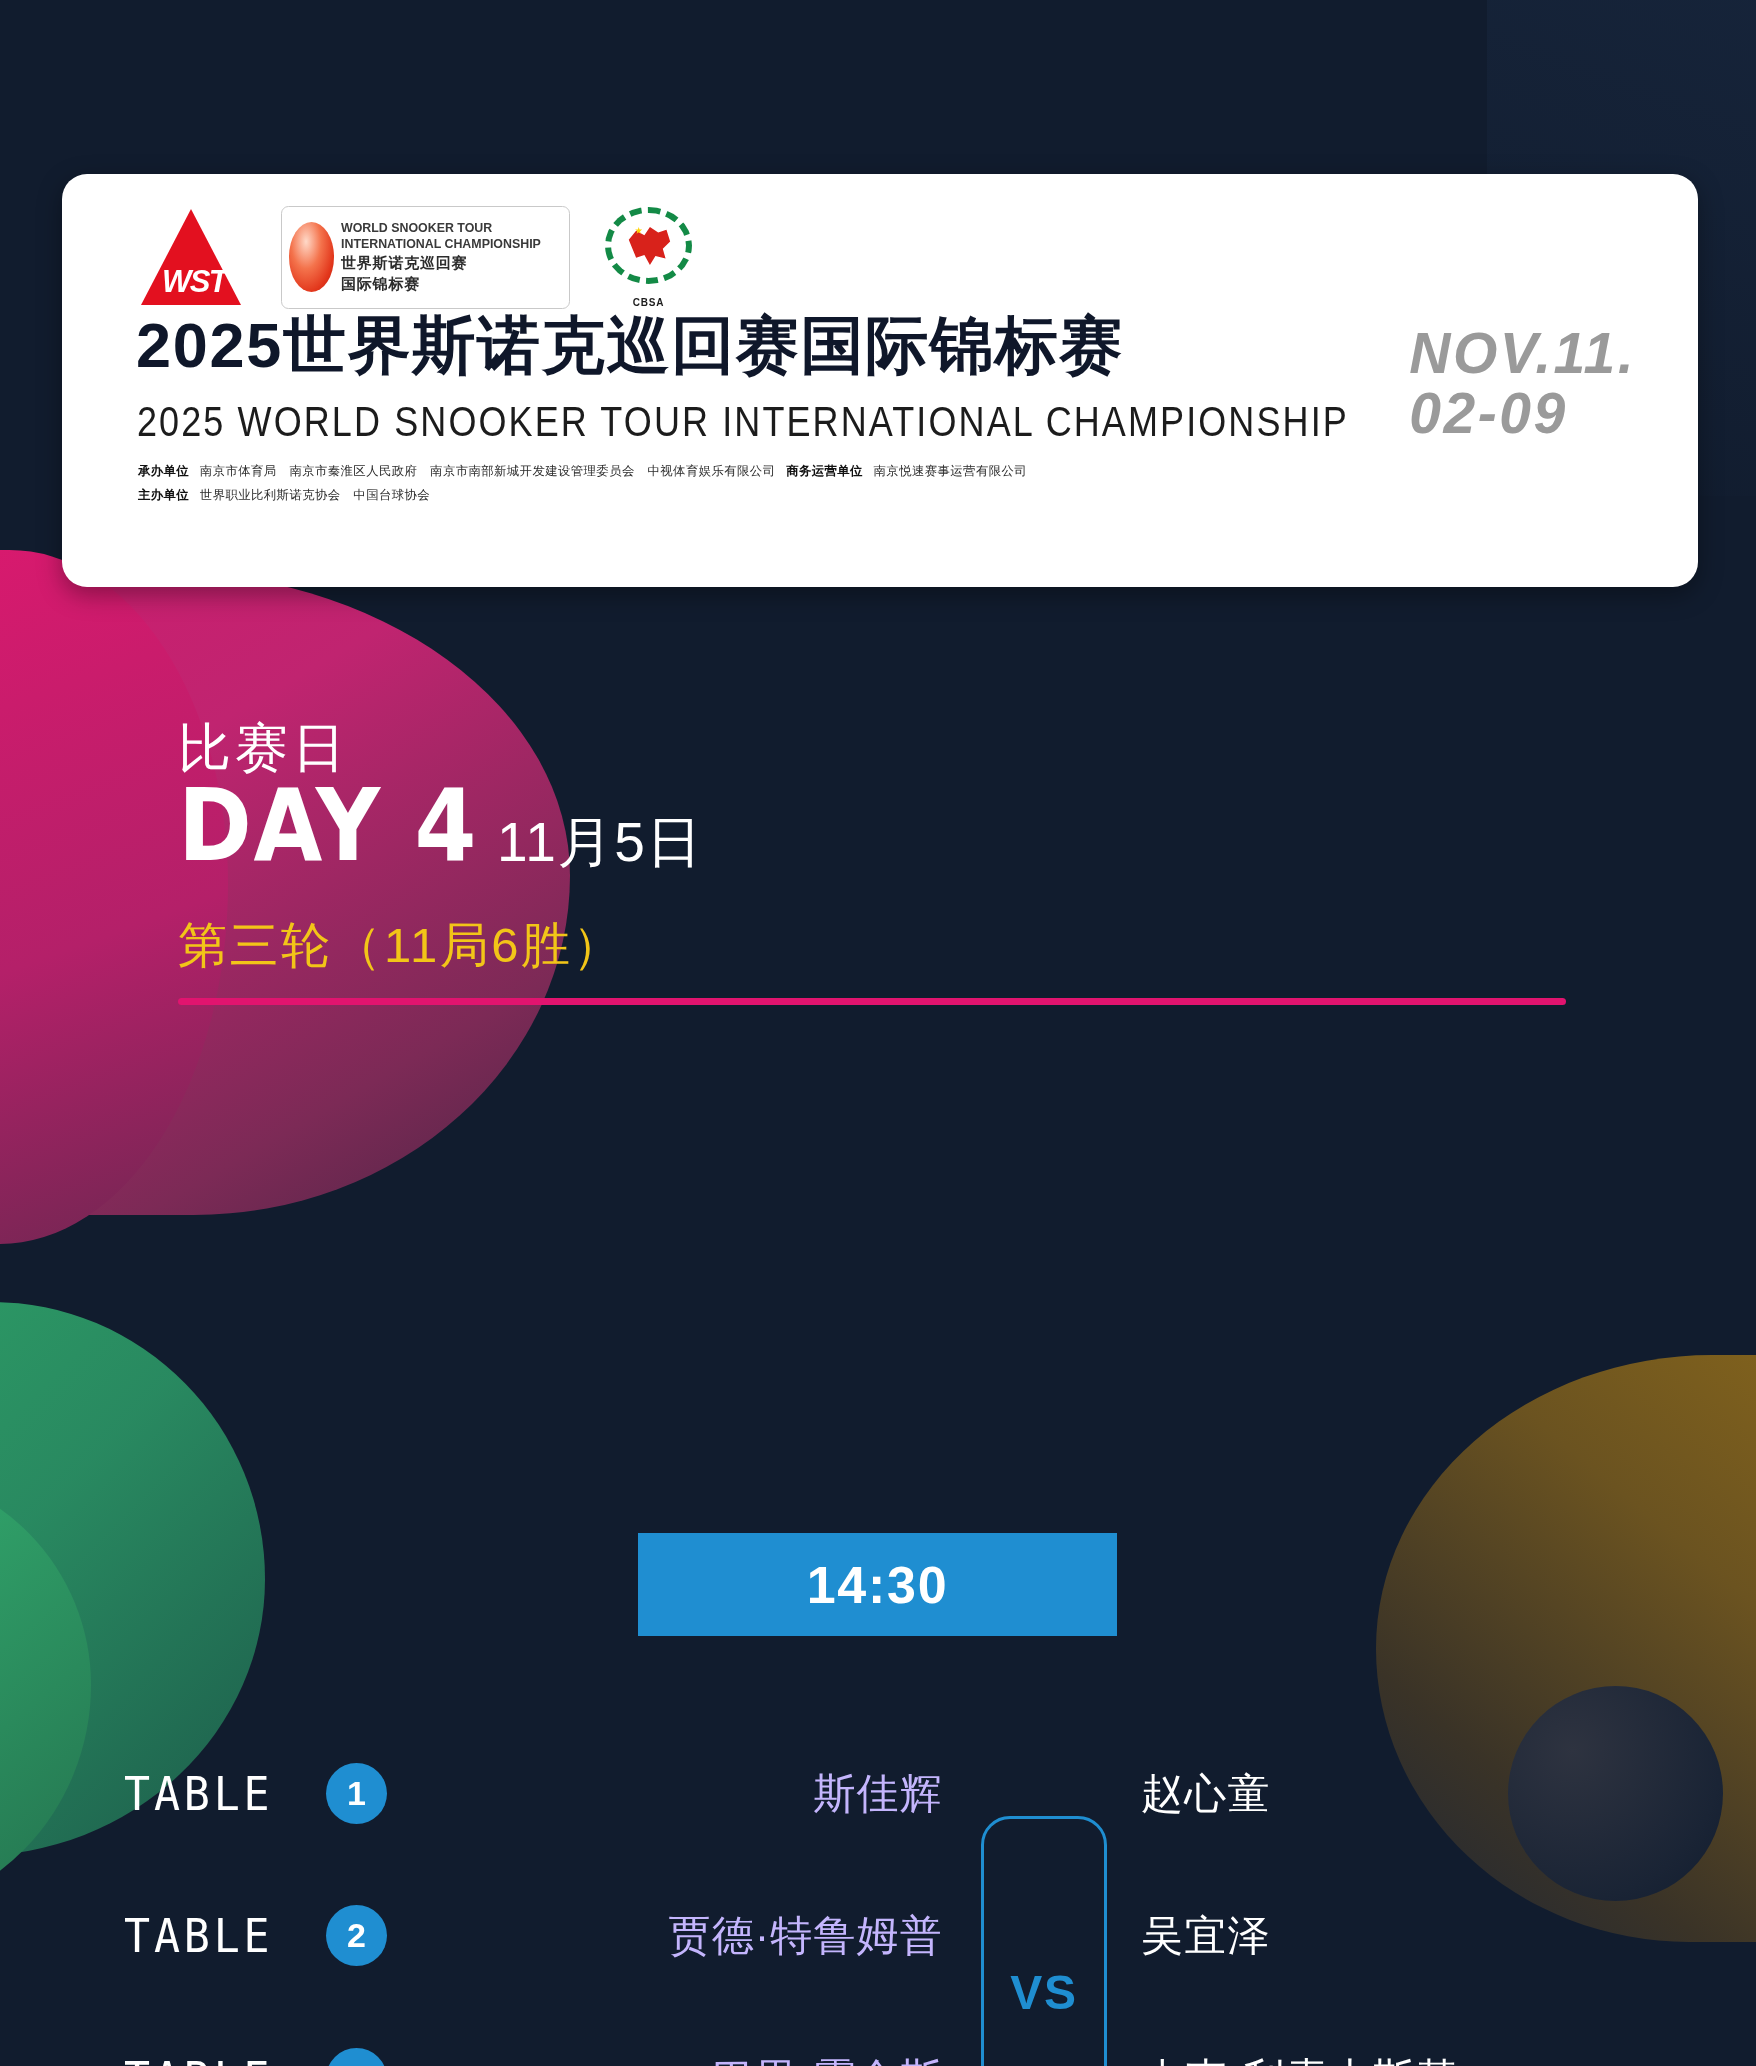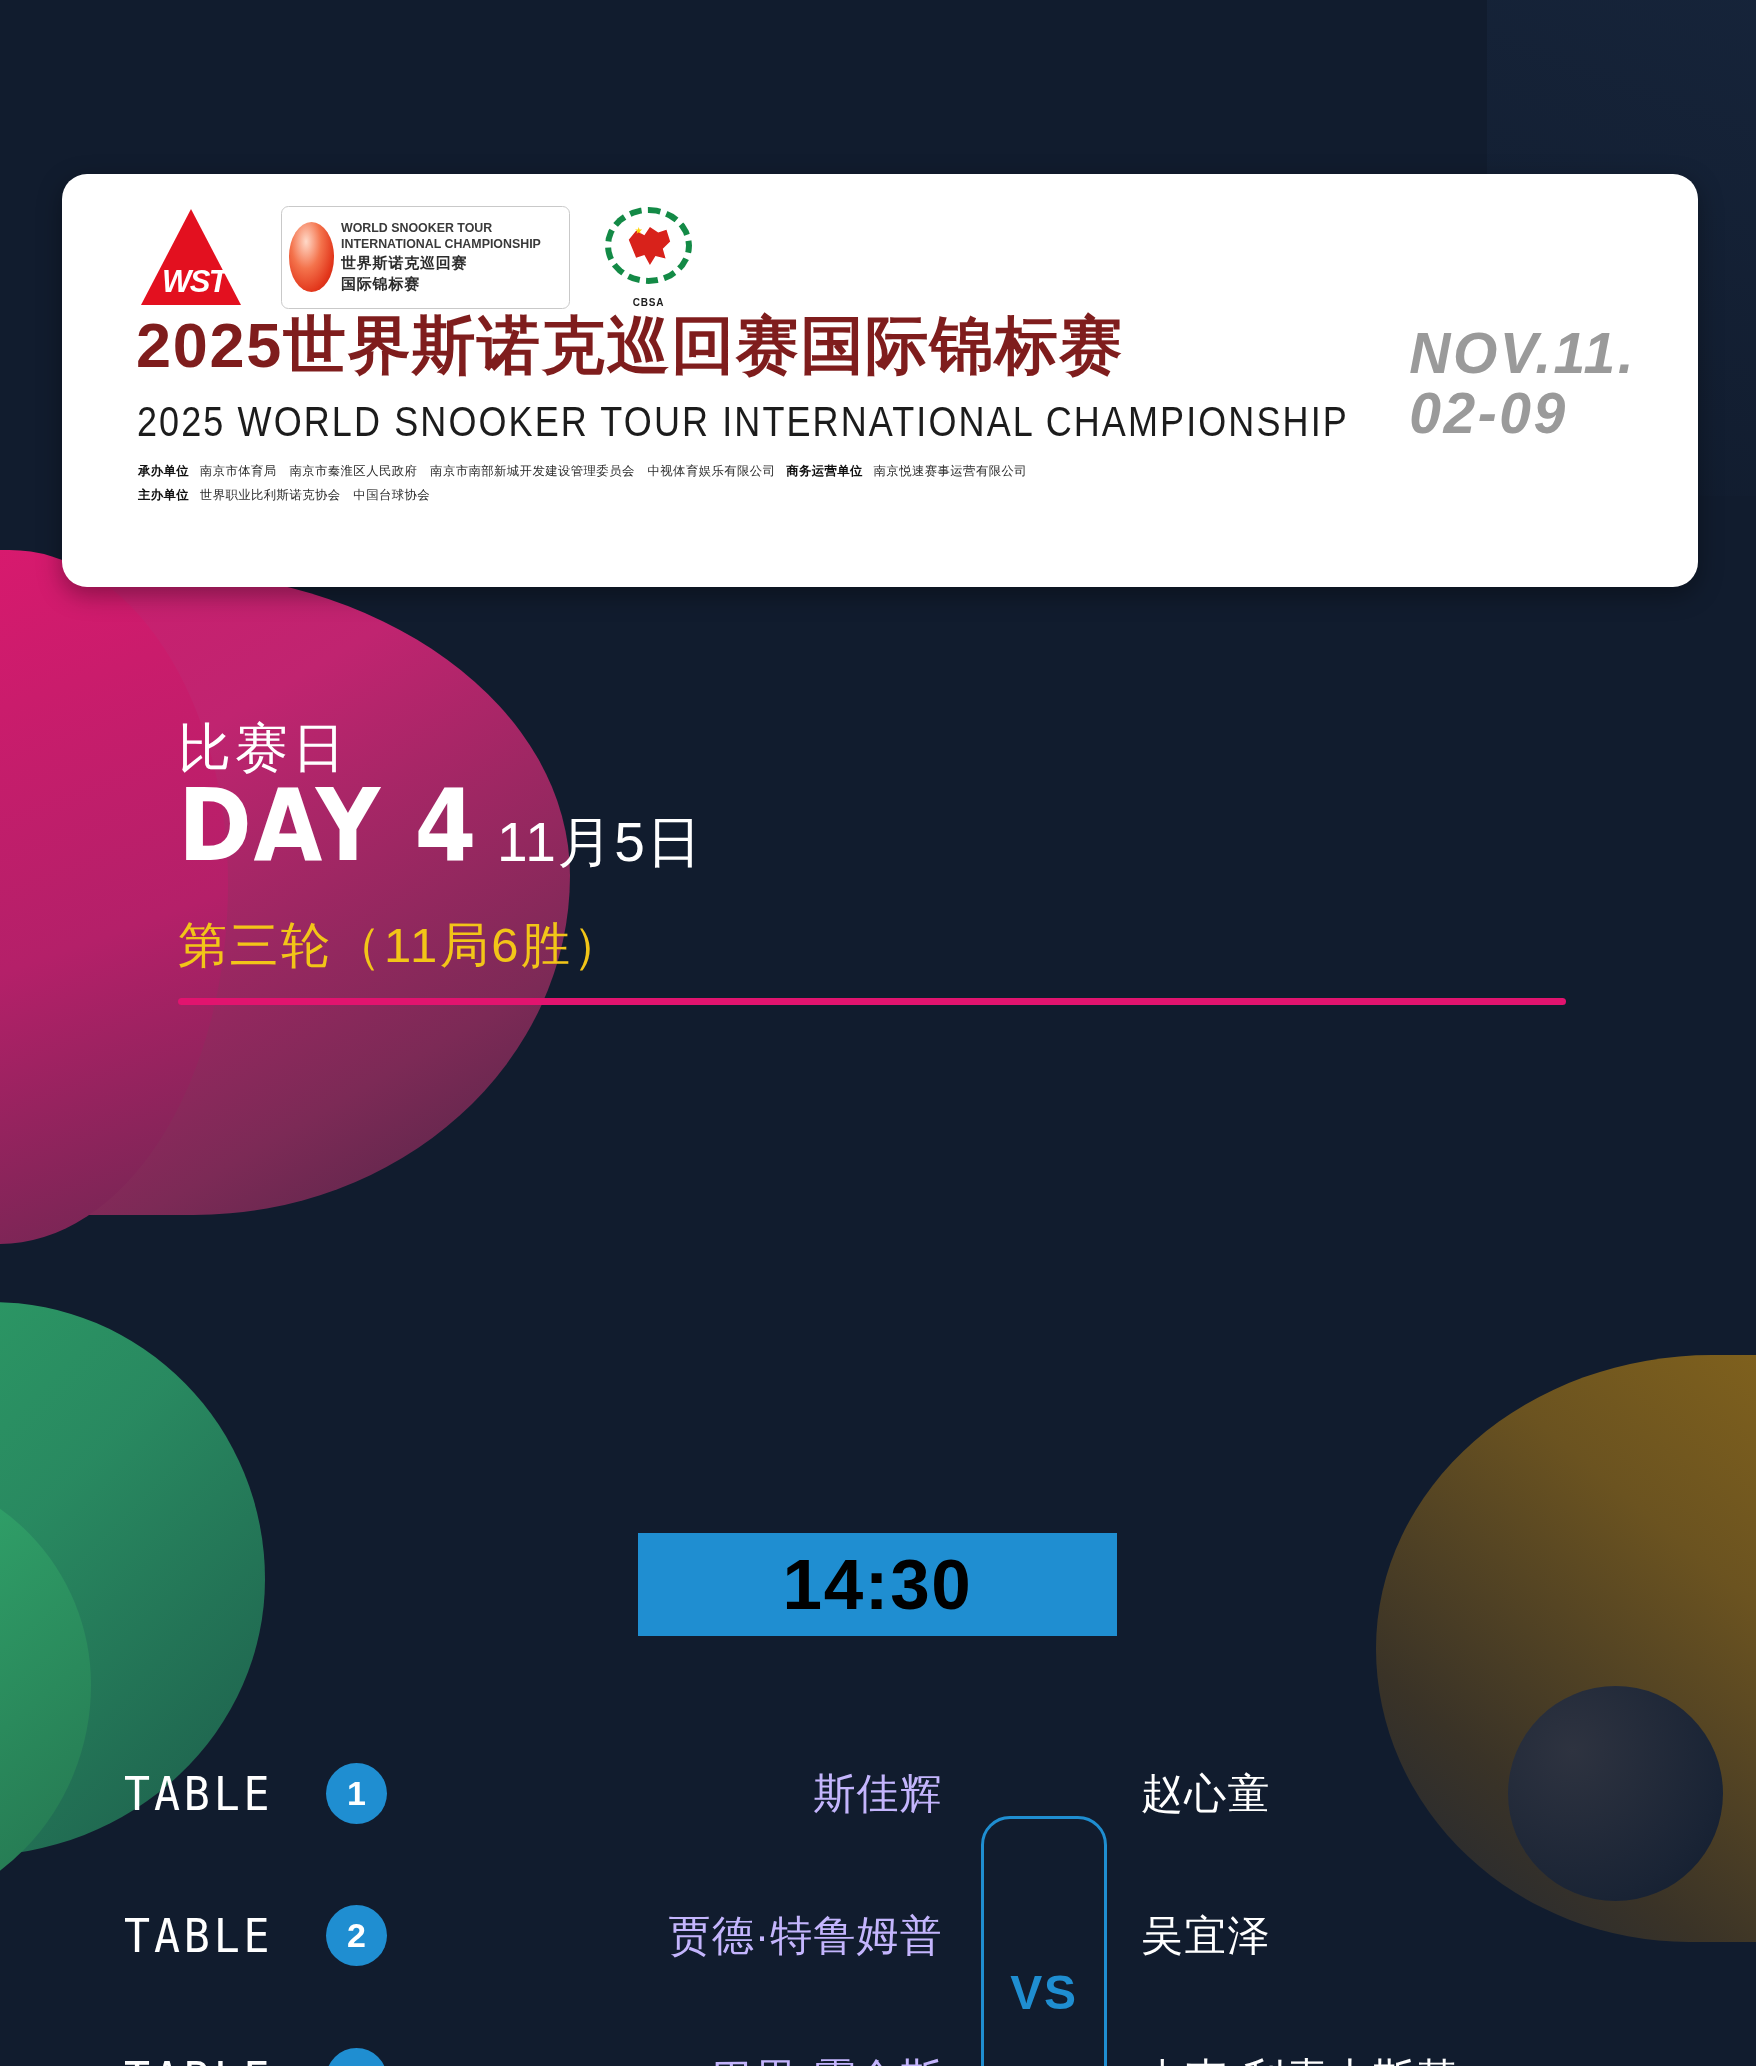--- a/index.html
+++ b/index.html
@@ -115,21 +115,21 @@
     width: 46px; height: 45px;
     background: #d8221b;
     clip-path: polygon(6% 36%, 22% 16%, 40% 26%, 52% 8%, 70% 20%, 88% 14%, 96% 40%, 80% 56%, 86% 78%, 64% 72%, 52% 92%, 40% 70%, 22% 76%, 14% 56%);
   }
   .cbsa-star { position:absolute; left:40px; top:21.5px; width:7.4px; height:7.4px; background:#ffd200;
     clip-path: polygon(50% 0%,61% 35%,98% 35%,68% 57%,79% 91%,50% 70%,21% 91%,32% 57%,2% 35%,39% 35%); }
   .cbsa-txt { position: absolute; left: 0; bottom: 0.8px; width: 107px; font-size: 10px; font-weight: 800; color: #1d1d1d; letter-spacing: 0.8px; }
 
   .banner-title-cn {
     position: absolute; left: 74px; top: 140px;
-    font-size: 63px; font-weight: 900; color: #7f1d1d;
+    font-size: 63px; font-weight: 900; color: #0f172a;
     letter-spacing: 1.7px; line-height: 1;
     font-family: "Liberation Sans", "DejaVu Sans", sans-serif;
   }
   .banner-title-en {
     position: absolute; left: 75px; top: 223px;
     font-size: 36px; font-weight: 500; color: #1c1c1c;
     letter-spacing: 2.1px; transform: scaleY(1.18); transform-origin: left top;
   }
   .banner-fine {
     position: absolute; left: 76px; top: 289px; width: 1281px;
@@ -157,21 +157,21 @@
   .day-round { margin-top: 33px; font-size: 49px; font-weight: 400; color: #f2c518; letter-spacing: 2.5px; }
   .day-rule { margin-top: 19px; width: 1388px; height: 7px; background: #e1146f; border-radius: 3.7px; }
 
   
   .time-badge {
     position: absolute; left: 638px; top: 1533px;
     width: 479px; height: 103px;
     background: #1f8ed1;
     display: flex; align-items: center; justify-content: center;
   }
-  .time-badge span { font-size: 71px; font-weight: 800; color: #000000; letter-spacing: 1.7px; }
+  .time-badge span { font-size: 52px; font-weight: 800; color: #ffffff; letter-spacing: 1.7px; }
 
   
   .matches { position: absolute; left: 0; top: 1727px; width: 1756px; height: 587px; }
   .vs-box {
     position: absolute; left: 981px; top: 1816px;
     width: 126px; height: 353px;
     border: 3.3px solid #1f8ed1; border-radius: 29px;
     display: flex; align-items: center; justify-content: center;
   }
   .vs-box span { font-size: 48px; font-weight: 800; color: #1f8ed1; letter-spacing: 1.7px; }

